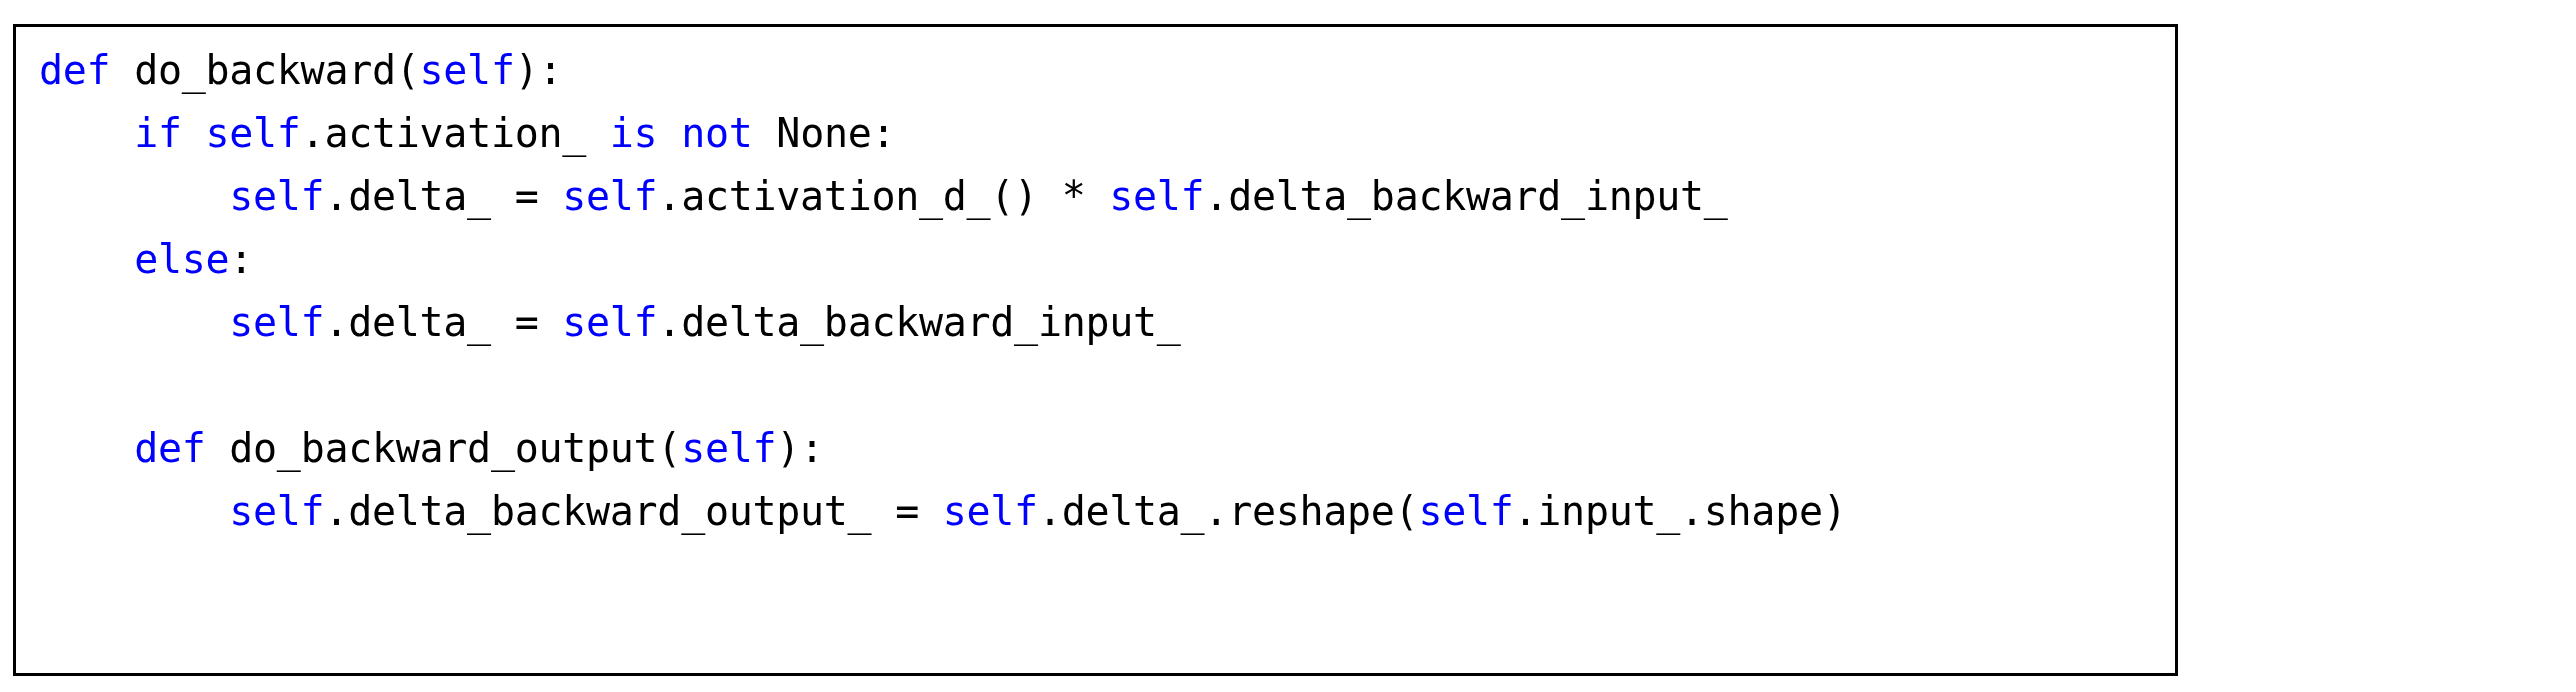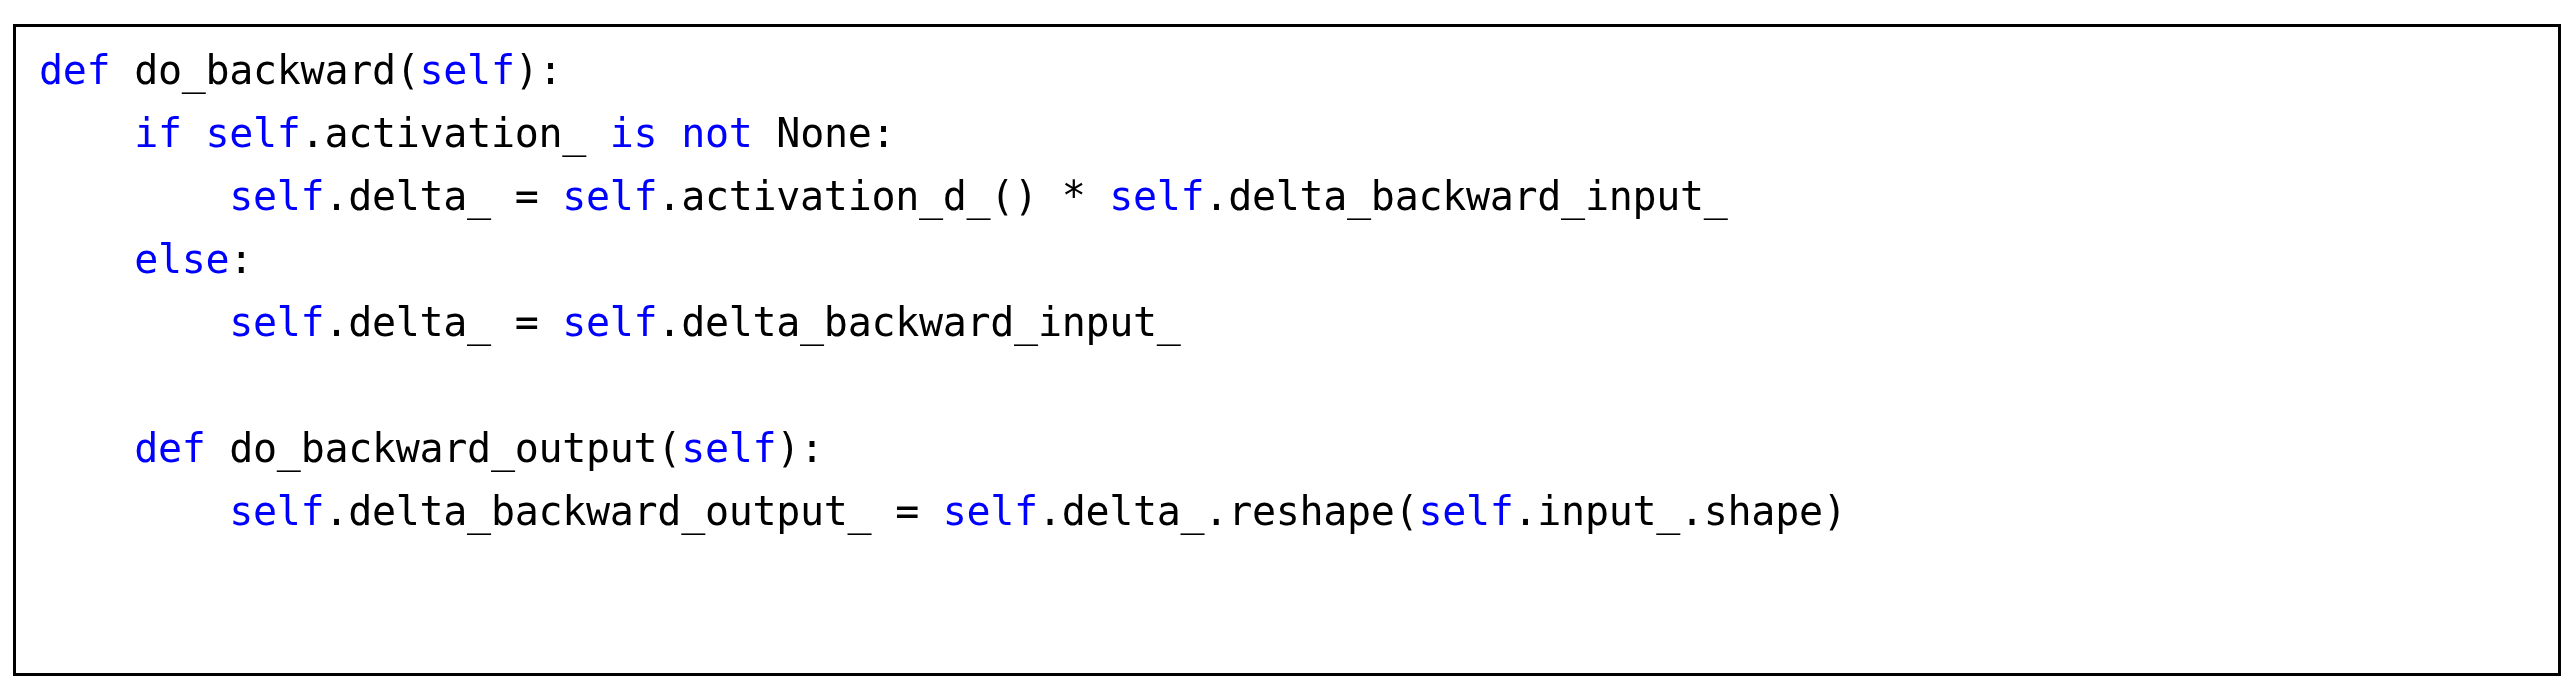--- a/index.html
+++ b/index.html
@@ -20,21 +20,21 @@
     width: 2576px;
     height: 693px;
     background: #ffffff;
   }
 
   
   #listing-frame {
     position: absolute;
     left: 13px;
     top: 24px;
-    width: 2548px;
+    width: 2165px;
     height: 652px;
     box-sizing: border-box;
     border: 3.1px solid #000000;
     background: #ffffff;
   }
 
   #code-block {
     position: absolute;
     left: 23px;
     top: 12.2px;

